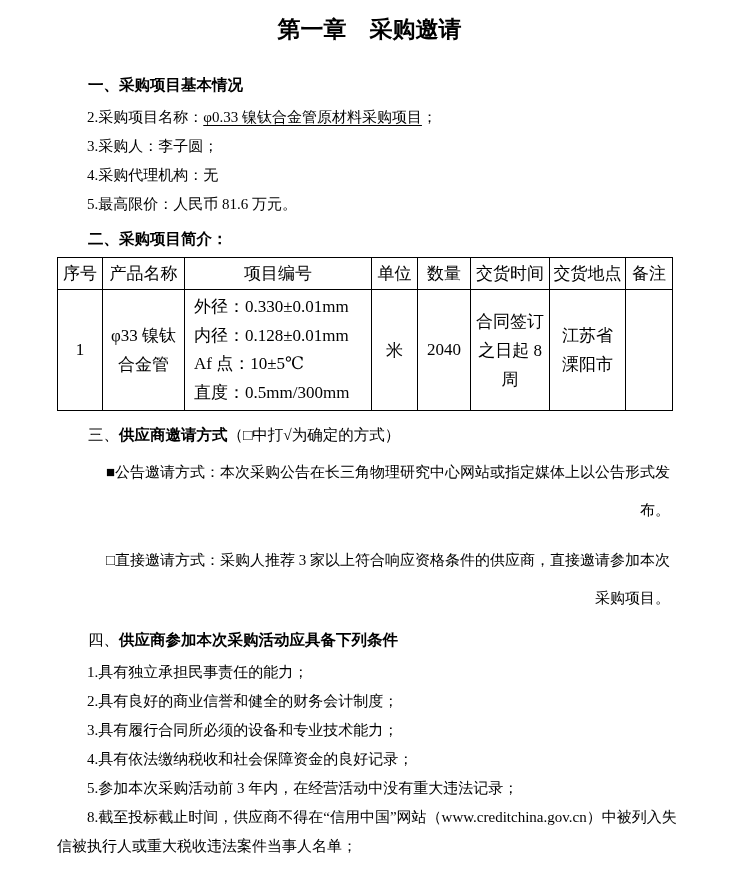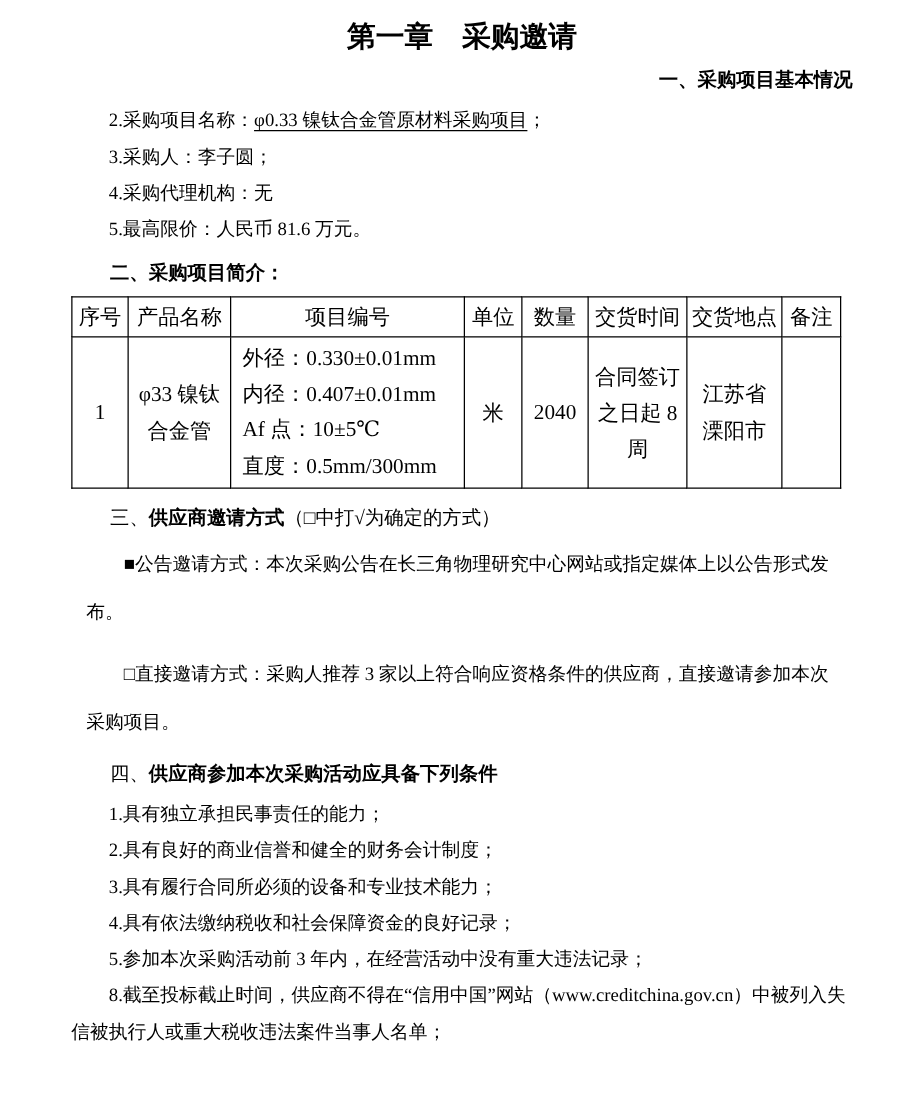--- a/index.html
+++ b/index.html
@@ -25,34 +25,35 @@
   }
   .sec-heading {
     margin: 0;
     font-size: 15.5px;
     font-weight: 700;
     line-height: 22px;
     text-indent: 2em;
   }
   .sec-heading .num-normal { font-weight: 400; }
   .sec-heading .note-normal { font-weight: 400; }
-  .h1-top { margin-top: 8px; text-align: right; }
+  .h1-top { margin-top: 28px; }
   .h2-top { margin-top: 9px; }
   .h3-top { margin-top: 13px; }
   .h4-top { margin-top: 11px; }
   .item-list { margin-top: 7px; }
   .item {
     margin: 0;
     line-height: 29px;
     text-indent: 2em;
   }
   .para {
     margin: 12px;
     line-height: 38px;
     text-indent: 2em;
+    text-align: right;
   }
   .para-top { margin-top: 7px; }
   .u { text-decoration: underline; text-underline-offset: 3px; }
   table.spec-table {
     border-collapse: collapse;
     table-layout: fixed;
     margin-top: 7px;
     margin-left: 0px;
     width: 615px;
   }
@@ -113,21 +114,21 @@
     </thead>
     <tbody>
       <tr>
         <td>1</td>
         <td>
           <div class="cell-line">φ33 镍钛</div>
           <div class="cell-line">合金管</div>
         </td>
         <td class="specs-cell">
           <div class="cell-line">外径：0.330±0.01mm</div>
-          <div class="cell-line">内径：0.407±0.01mm</div>
+          <div class="cell-line">内径：0.128±0.01mm</div>
           <div class="cell-line">Af 点：10±5℃</div>
           <div class="cell-line">直度：0.5mm/300mm</div>
         </td>
         <td>米</td>
         <td>2040</td>
         <td>
           <div class="cell-line">合同签订</div>
           <div class="cell-line">之日起 8</div>
           <div class="cell-line">周</div>
         </td>

